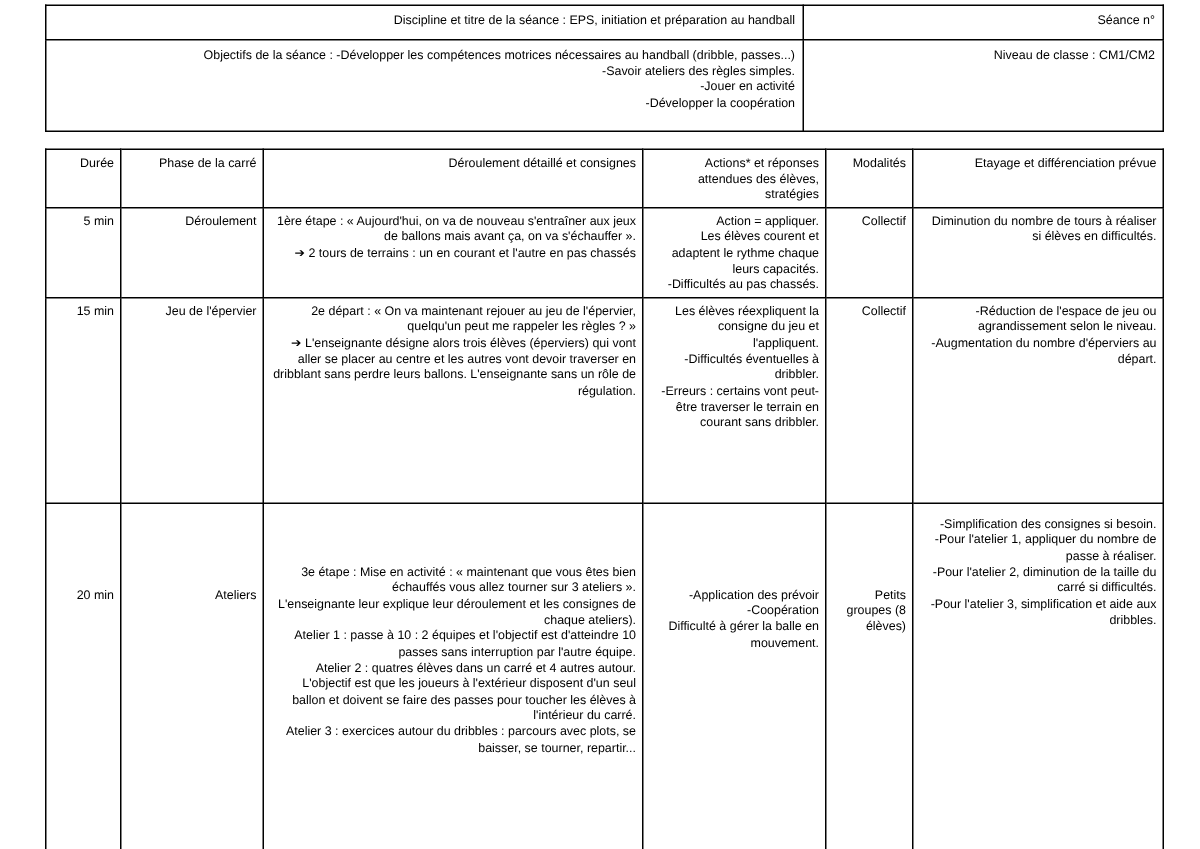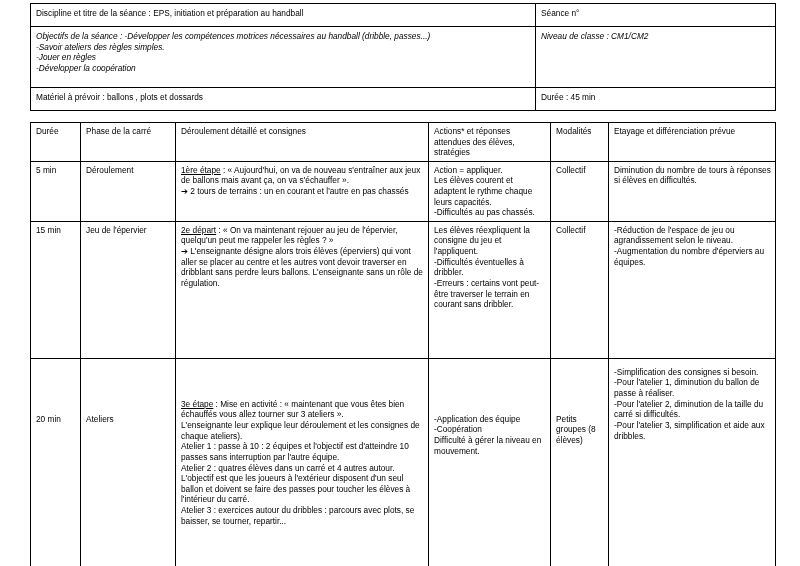--- a/index.html
+++ b/index.html
@@ -25,30 +25,30 @@
   table {
     border-collapse: collapse;
     width: 745px;
     table-layout: fixed;
   }
   td, th {
     border: 1px solid #000000;
     vertical-align: top;
     padding: 3px 4px 3px 5px;
     font-weight: normal;
-    text-align: left;
+    text-align: right;
     line-height: 1.28;
   }
   .header-table td {
     padding: 4px 5px 4px 5px;
   }
-  .hdr-row-tall td { height: 52px; font-style: italic; }
+  .hdr-row-tall td { height: 52px; }
   .hdr-row td { height: 14px; }
   .spacer { height: 11px; }
-  .underline { text-decoration: underline; }
+  .underline { }
   p { margin: 0; padding: 0; }
   .row-b td { height: 130px; }
   .row-c td { height: 195px; }
   .pad-top-lg { padding-top: 55px; }
   .pad-top-md { padding-top: 40px; }
   .pad-top-sm { padding-top: 8px; }
 </style>
 </head>
 <body>
 
@@ -61,28 +61,24 @@
     </colgroup>
     <tbody>
       <tr class="hdr-row">
         <td>Discipline et titre de la séance : EPS, initiation et préparation au handball</td>
         <td>Séance n°</td>
       </tr>
       <tr class="hdr-row-tall">
         <td>
           <p>Objectifs de la séance : -Développer les compétences motrices nécessaires au handball (dribble, passes...)</p>
           <p>-Savoir ateliers des règles simples.</p>
-          <p>-Jouer en règles</p>
+          <p>-Jouer en activité</p>
           <p>-Développer la coopération</p>
         </td>
         <td>Niveau de classe : CM1/CM2</td>
-      </tr>
-      <tr class="hdr-row">
-        <td>Matériel à prévoir : ballons , plots et dossards</td>
-        <td>Durée : 45 min</td>
       </tr>
     </tbody>
   </table>
 
   <div class="spacer"></div>
 
   <table class="main-table">
     <colgroup>
       <col style="width:50px">
       <col style="width:95px">
@@ -109,62 +105,62 @@
           <p><span class="underline">1ère étape</span><span title="1ère étape : « Aujourd'hui, on va de nouveau s'entraîner aux jeux de ballons mais avant ça, on va s'échauffer »."> : « Aujourd'hui, on va de nouveau s'entraîner aux jeux de ballons mais avant ça, on va s'échauffer ».</span></p>
           <p>➔ 2 tours de terrains : un en courant et l'autre en pas chassés</p>
         </td>
         <td>
           <p>Action = appliquer.</p>
           <p>Les élèves courent et adaptent le rythme chaque leurs capacités.</p>
           <p>-Difficultés au pas chassés.</p>
         </td>
         <td>Collectif</td>
         <td>
-          <p>Diminution du nombre de tours à réponses si élèves en difficultés.</p>
+          <p>Diminution du nombre de tours à réaliser si élèves en difficultés.</p>
         </td>
       </tr>
 
       <tr class="row-b">
         <td>15 min</td>
         <td>Jeu de l'épervier</td>
         <td>
           <p><span class="underline">2e départ</span><span> : « On va maintenant rejouer au jeu de l'épervier, quelqu'un peut me rappeler les règles ? »</span></p>
           <p>➔ L'enseignante désigne alors trois élèves (éperviers) qui vont aller se placer au centre et les autres vont devoir traverser en dribblant sans perdre leurs ballons. L'enseignante sans un rôle de régulation.</p>
         </td>
         <td>
           <p>Les élèves réexpliquent la consigne du jeu et l'appliquent.</p>
           <p>-Difficultés éventuelles à dribbler.</p>
           <p>-Erreurs : certains vont peut-être traverser le terrain en courant sans dribbler.</p>
         </td>
         <td>Collectif</td>
         <td>
           <p>-Réduction de l'espace de jeu ou agrandissement selon le niveau.</p>
-          <p>-Augmentation du nombre d'éperviers au équipes.</p>
+          <p>-Augmentation du nombre d'éperviers au départ.</p>
         </td>
       </tr>
 
       <tr class="row-c">
         <td class="pad-top-lg">20 min</td>
         <td class="pad-top-lg">Ateliers</td>
         <td class="pad-top-md">
           <p><span class="underline">3e étape</span><span> : Mise en activité : « maintenant que vous êtes bien échauffés vous allez tourner sur 3 ateliers ».</span></p>
           <p>L'enseignante leur explique leur déroulement et les consignes de chaque ateliers).</p>
           <p>Atelier 1 : passe à 10 : 2 équipes et l'objectif est d'atteindre 10 passes sans interruption par l'autre équipe.</p>
           <p>Atelier 2 : quatres élèves dans un carré et 4 autres autour. L'objectif est que les joueurs à l'extérieur disposent d'un seul ballon et doivent se faire des passes pour toucher les élèves à l'intérieur du carré.</p>
           <p>Atelier 3 : exercices autour du dribbles : parcours avec plots, se baisser, se tourner, repartir...</p>
         </td>
         <td class="pad-top-lg">
-          <p>-Application des équipe</p>
+          <p>-Application des prévoir</p>
           <p>-Coopération</p>
-          <p>Difficulté à gérer la niveau en mouvement.</p>
+          <p>Difficulté à gérer la balle en mouvement.</p>
         </td>
         <td class="pad-top-lg">Petits groupes (8 élèves)</td>
         <td class="pad-top-sm">
           <p>-Simplification des consignes si besoin.</p>
-          <p>-Pour l'atelier 1, diminution du ballon de passe à réaliser.</p>
+          <p>-Pour l'atelier 1, appliquer du nombre de passe à réaliser.</p>
           <p>-Pour l'atelier 2, diminution de la taille du carré si difficultés.</p>
           <p>-Pour l'atelier 3, simplification et aide aux dribbles.</p>
         </td>
       </tr>
     </tbody>
   </table>
 
 </div>
 
 </body></html>

